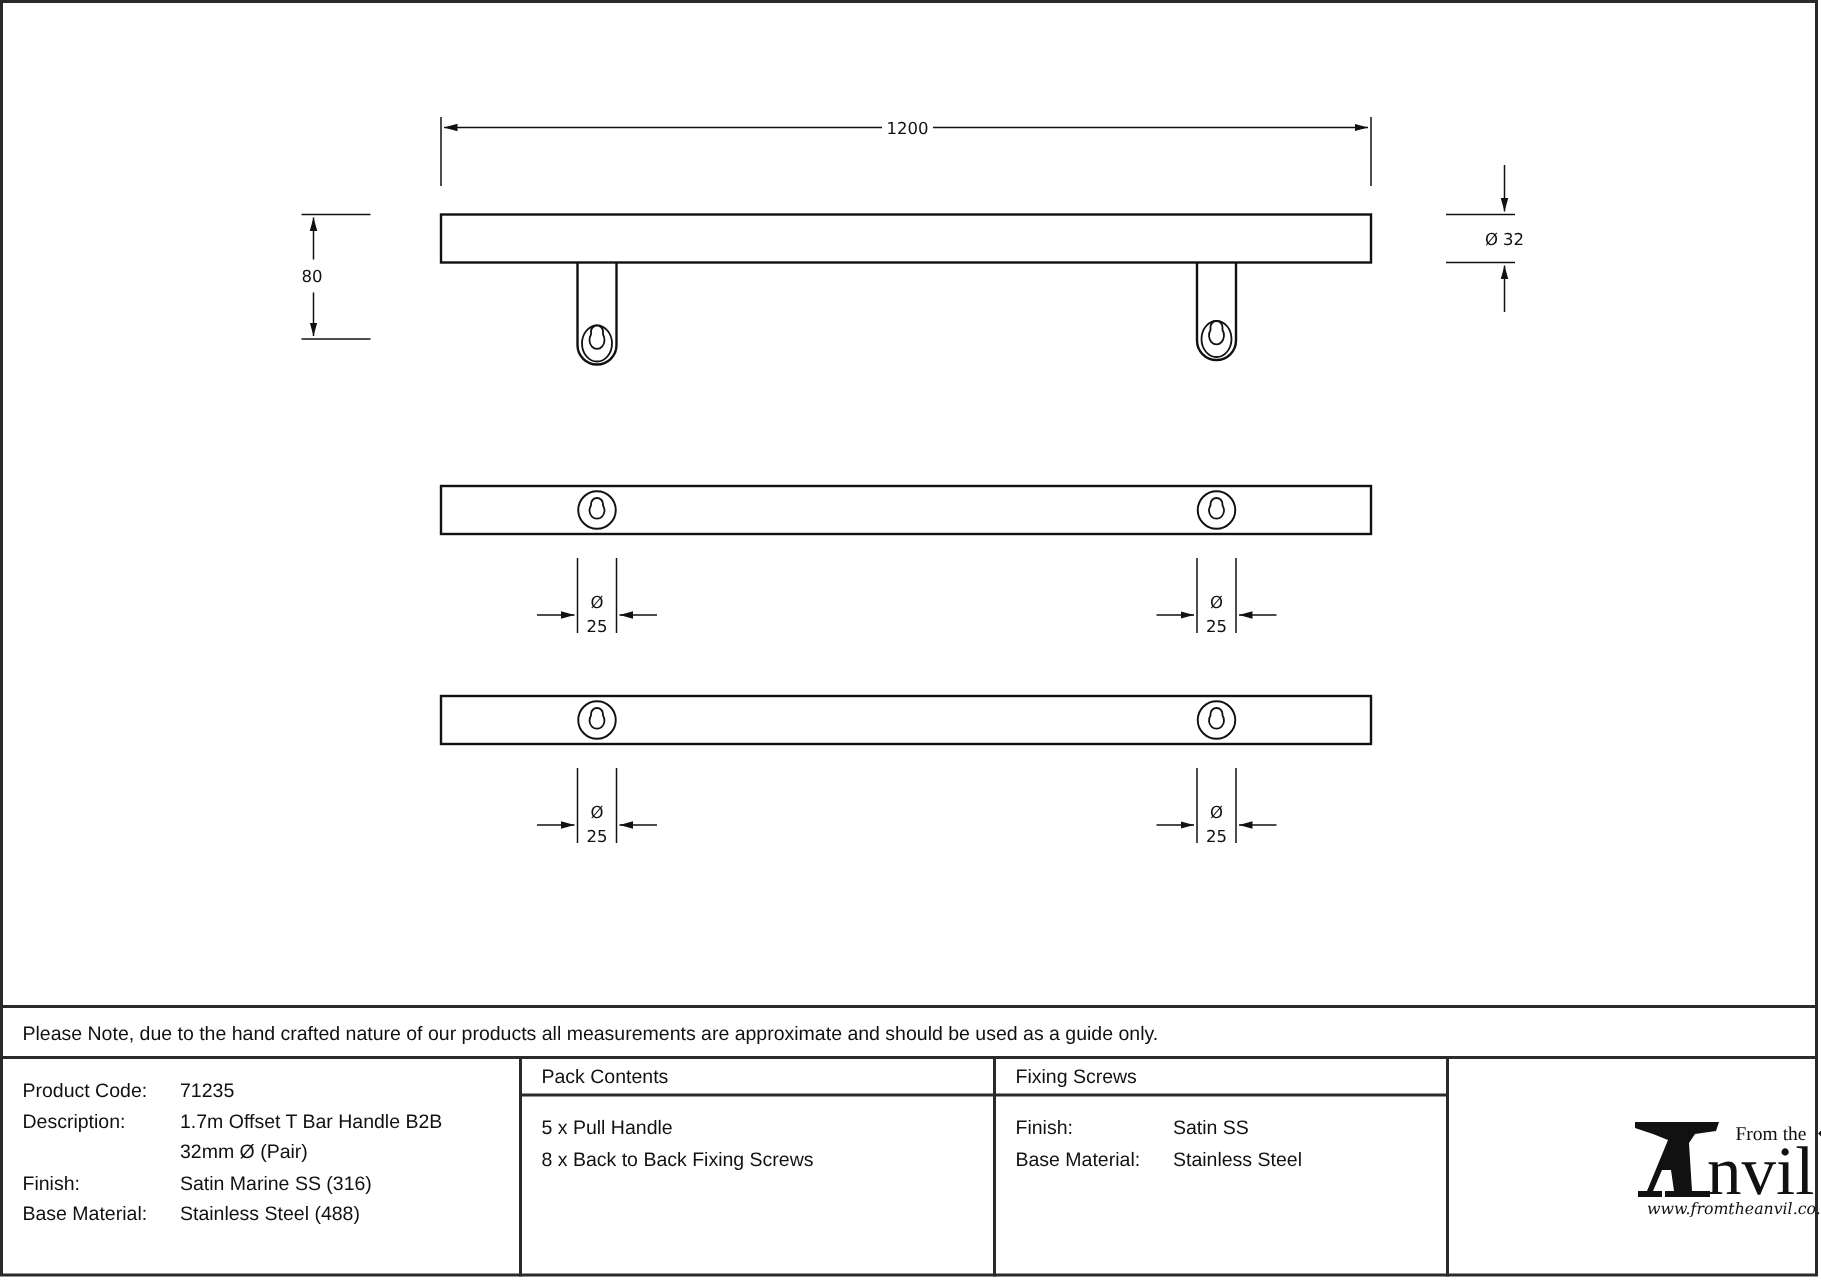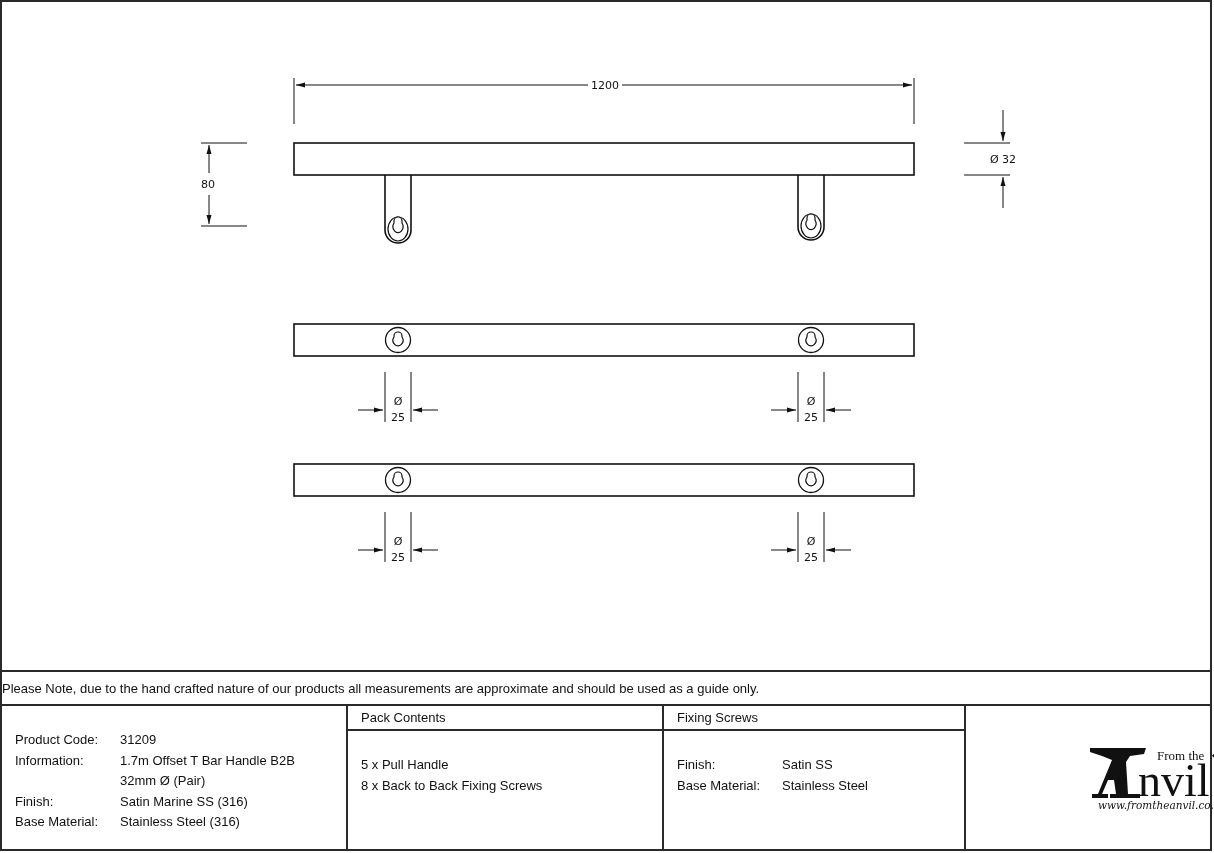--- a/index.html
+++ b/index.html
@@ -4,25 +4,25 @@
   <style>
     html, body { margin: 0; padding: 0; background: #ffffff; }
     body { width: 1214px; height: 853px; position: relative; overflow: hidden;
            font-family: "Liberation Sans", "DejaVu Sans", sans-serif; color: #111; }
     .frame { position: absolute; left: 0; top: 0; width: 1212px; height: 851px;
              border: 2px solid #2a2a2a; border-right-width: 2px; box-sizing: border-box; }
     svg.drawing { position: absolute; left: 0; top: 0; }
     .dim-text { font-family: "DejaVu Sans", sans-serif; font-size: 11px; fill: #111; }
     .note-row { position: absolute; left: 2px; top: 670px; width: 1210px; height: 36px;
                 border-top: 2px solid #2a2a2a; border-bottom: 2px solid #2a2a2a; box-sizing: border-box;
-                font-size: 13px; line-height: 34px; }
+                font-size: 13px; line-height: 34px; padding-left: 13px; }
     .tbl { position: absolute; top: 706px; height: 145px; box-sizing: border-box; border-right: 2px solid #2a2a2a; }
     .tbl .hdr { height: 25px; border-bottom: 2px solid #2a2a2a; box-sizing: border-box;
                 font-size: 13px; line-height: 23px; padding-left: 13px; }
-    .tbl .body { padding: 24px 0 0 13px; font-size: 13px; }
+    .tbl .body { padding: 11px 0 0 13px; font-size: 13px; }
     .kv { display: flex; height: 20.5px; line-height: 20.5px; }
     .kv .k { width: 105px; }
     .line { height: 20.5px; line-height: 20.5px; }
     .logo { position: absolute; left: 1056px; top: 706px; width: 212px; height: 145px; }
   </style>
 </head>
 <body>
 
 <div class="frame"></div>
 
@@ -110,37 +110,37 @@
   <text class="dim-text" x="811" y="545" text-anchor="middle">Ø</text>
   <text class="dim-text" x="811" y="561" text-anchor="middle">25</text>
 </svg>
 
 <div class="note-row">Please Note, due to the hand crafted nature of our products all measurements are approximate and should be used as a guide only.</div>
 
 <div class="tbl" style="left:2px; width:346px;">
   <div class="body">
     <div class="kv">
       <span class="k">Product Code:</span>
-      <span class="v">31209</span>
+      <span class="v">71235</span>
     </div>
     <div class="kv">
-      <span class="k">Information:</span>
+      <span class="k">Description:</span>
       <span class="v">1.7m Offset T Bar Handle B2B</span>
     </div>
     <div class="kv">
       <span class="k"></span>
       <span class="v">32mm Ø (Pair)</span>
     </div>
     <div class="kv">
       <span class="k">Finish:</span>
       <span class="v">Satin Marine SS (316)</span>
     </div>
     <div class="kv">
       <span class="k">Base Material:</span>
-      <span class="v">Stainless Steel (316)</span>
+      <span class="v">Stainless Steel (488)</span>
     </div>
   </div>
 </div>
 
 <div class="tbl" style="left:348px; width:316px;">
   <div class="hdr">Pack Contents</div>
   <div class="body">
     <div class="line">5 x Pull Handle</div>
     <div class="line">8 x Back to Back Fixing Screws</div>
   </div>

